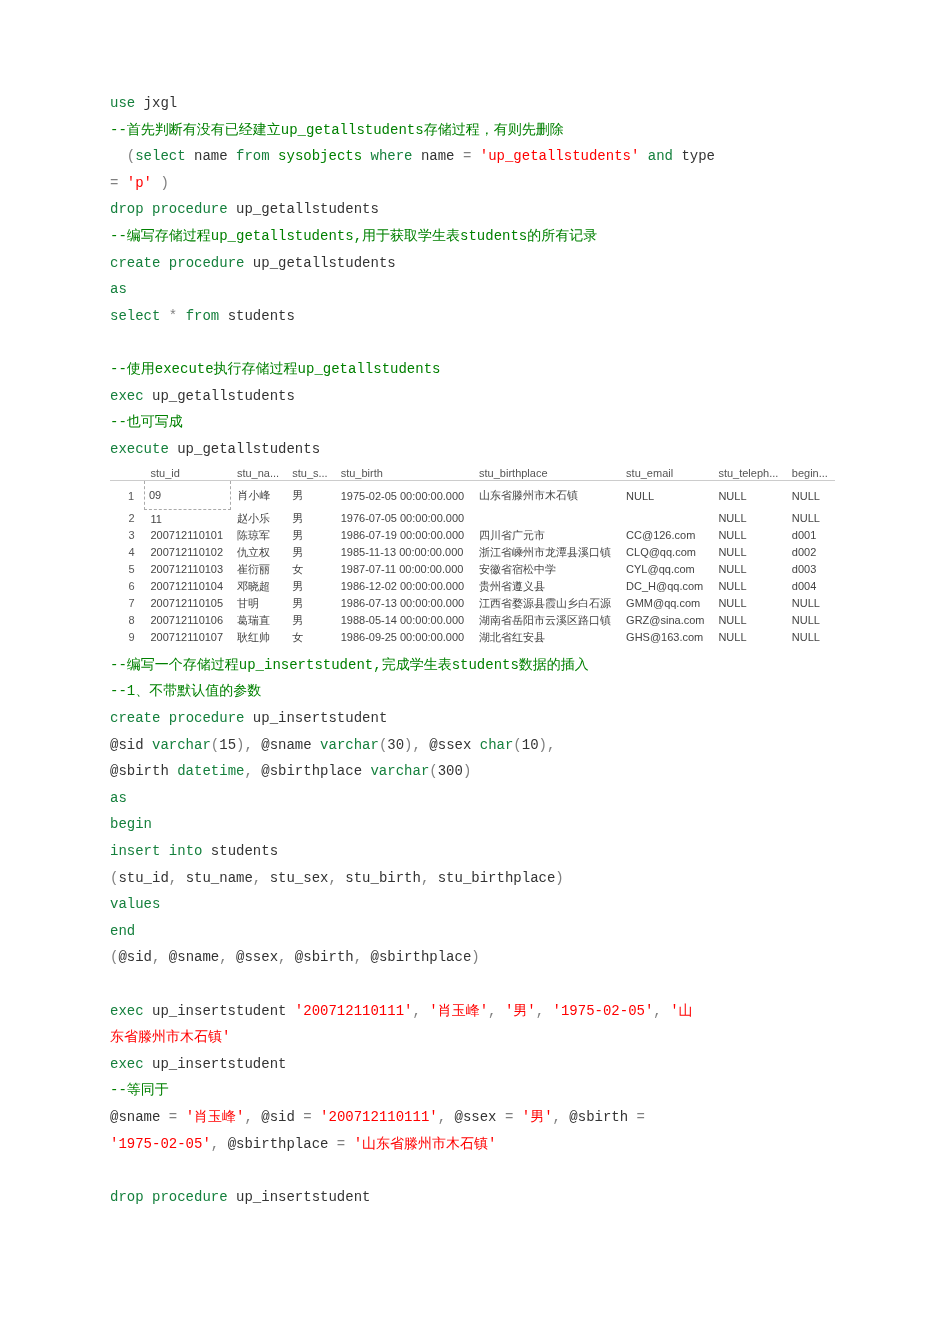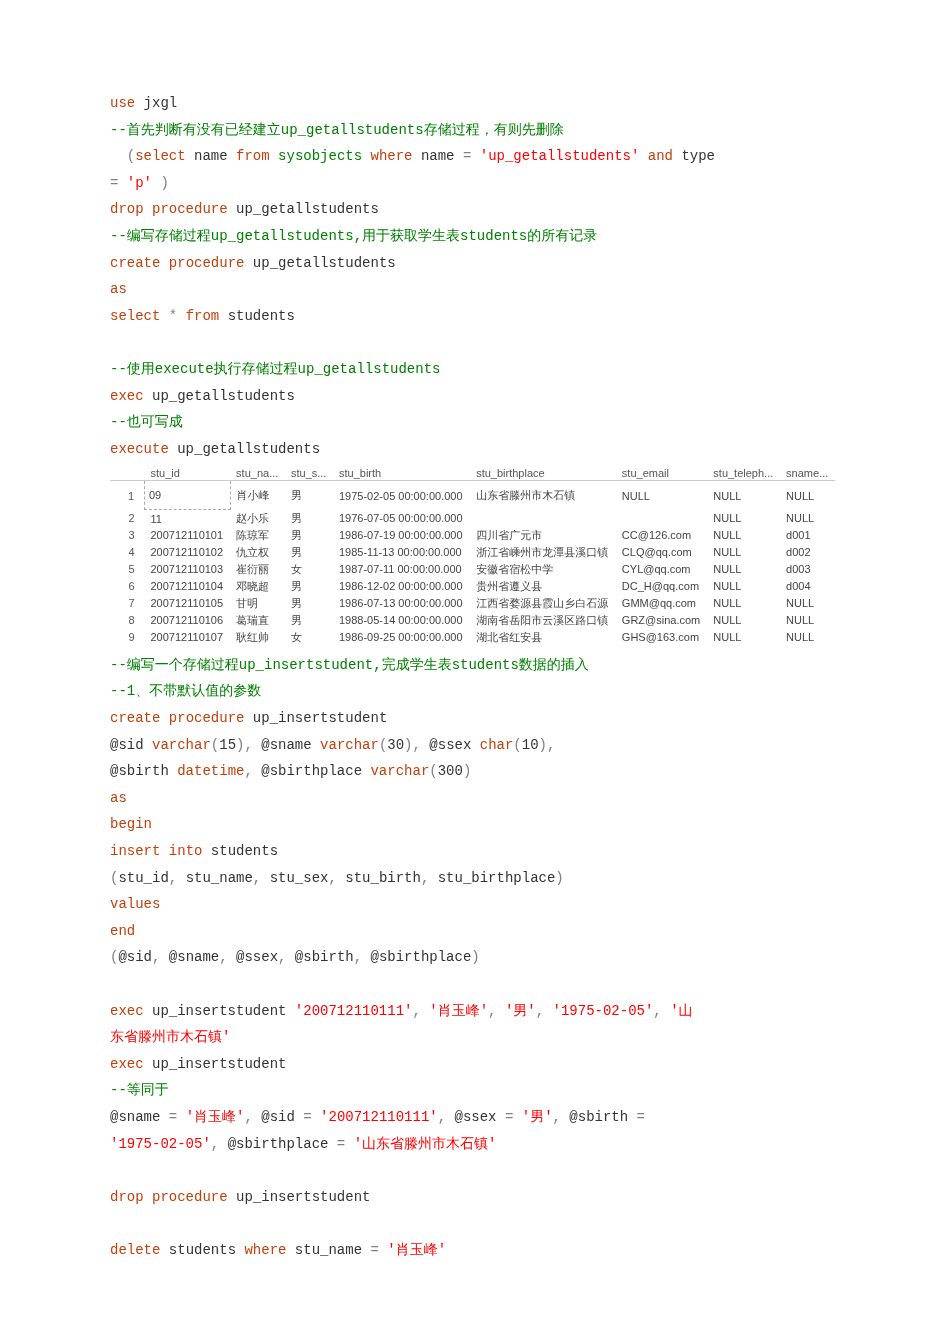--- a/index.html
+++ b/index.html
@@ -15,21 +15,21 @@
     min-height: 1337px;
     padding: 90px 110px 60px 110px;
     box-sizing: border-box;
     background: #fff;
   }
   .line {
     white-space: pre;
     line-height: 1.9em;
     font-family: "Courier New", Courier, monospace;
   }
-  .kw { color: #c2410c; }       
+  .kw { color: #15803d; }       
   .cm { color: #008000; }       
   .str { color: #ff0000; }      
   .fn { color: #808080; }       
   .plain { color: #333; } 
   
   .tbl {
     font-family: Arial, sans-serif;
     font-size: 11px;
     border-collapse: collapse;
     width: 100%;
@@ -81,21 +81,21 @@
     <thead>
         <tr id="tbl-head">
           <th></th>
           <th>stu_id</th>
           <th>stu_na...</th>
           <th>stu_s...</th>
           <th>stu_birth</th>
           <th>stu_birthplace</th>
           <th>stu_email</th>
           <th>stu_teleph...</th>
-          <th>sname...</th>
+          <th>begin...</th>
         </tr>
       </thead>
     <tbody id="tbl-body">
         <tr>
           <td class="row-head">1</td>
           <td class="cell-id">09</td>
           <td>肖小峰</td>
           <td>男</td>
           <td>1975-02-05 00:00:00.000</td>
           <td>山东省滕州市木石镇</td>
@@ -209,15 +209,14 @@
       <div class="line"><span class="plain"> </span></div>
       <div class="line"><span class="kw">exec</span><span class="plain"> up_insertstudent </span><span class="str">'200712110111'</span><span class="fn">,</span><span class="plain"> </span><span class="str">'肖玉峰'</span><span class="fn">,</span><span class="plain"> </span><span class="str">'男'</span><span class="fn">,</span><span class="plain"> </span><span class="str">'1975-02-05'</span><span class="fn">,</span><span class="plain"> </span><span class="str">'山</span></div>
       <div class="line"><span class="str">东省滕州市木石镇'</span></div>
       <div class="line"><span class="kw">exec</span><span class="plain"> up_insertstudent</span></div>
       <div class="line"><span class="cm">--等同于</span></div>
       <div class="line"><span class="plain">@sname </span><span class="fn">=</span><span class="plain"> </span><span class="str">'肖玉峰'</span><span class="fn">,</span><span class="plain"> @sid </span><span class="fn">=</span><span class="plain"> </span><span class="str">'200712110111'</span><span class="fn">,</span><span class="plain"> @ssex </span><span class="fn">=</span><span class="plain"> </span><span class="str">'男'</span><span class="fn">,</span><span class="plain"> @sbirth </span><span class="fn">=</span><span class="plain"> </span></div>
       <div class="line"><span class="str">'1975-02-05'</span><span class="fn">,</span><span class="plain"> @sbirthplace </span><span class="fn">=</span><span class="plain"> </span><span class="str">'山东省滕州市木石镇'</span></div>
       <div class="line"><span class="plain"> </span></div>
       <div class="line"><span class="kw">drop</span><span class="plain"> </span><span class="kw">procedure</span><span class="plain"> up_insertstudent</span></div>
       <div class="line"><span class="plain"> </span></div>
-      <div class="line"><span class="kw">delete</span><span class="plain"> students </span><span class="kw">where</span><span class="plain"> stu_name </span><span class="fn">=</span><span class="plain"> </span><span class="str">'肖玉峰'</span></div>
     </div>
 </div>
 
 </body></html>

